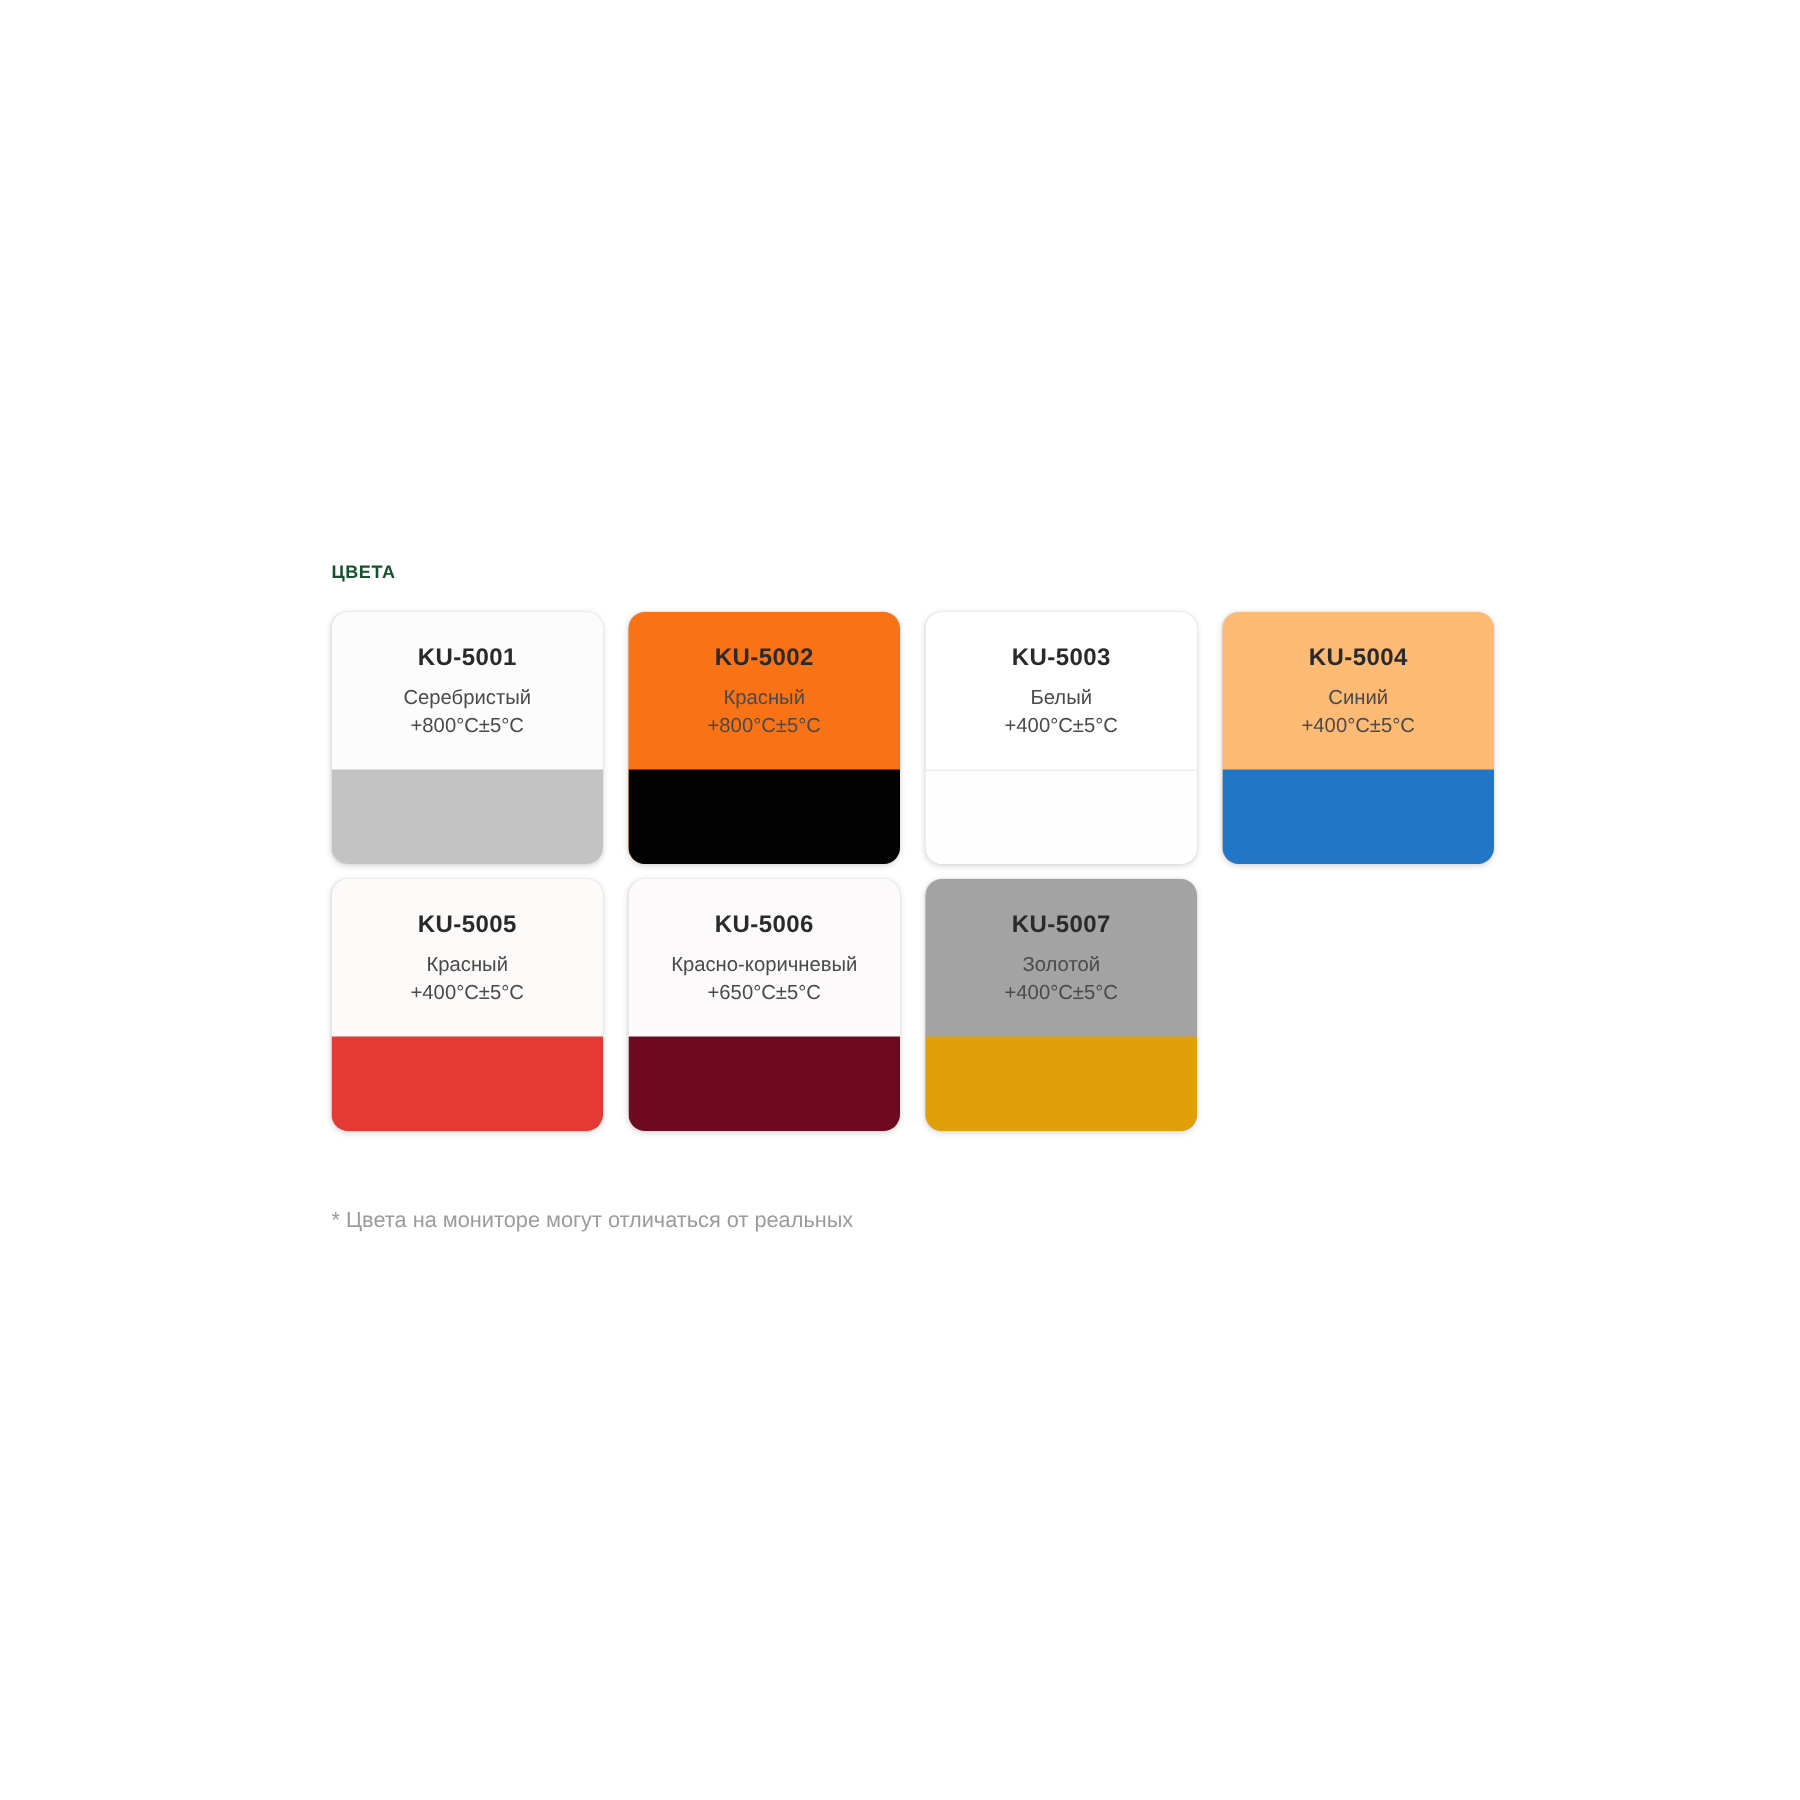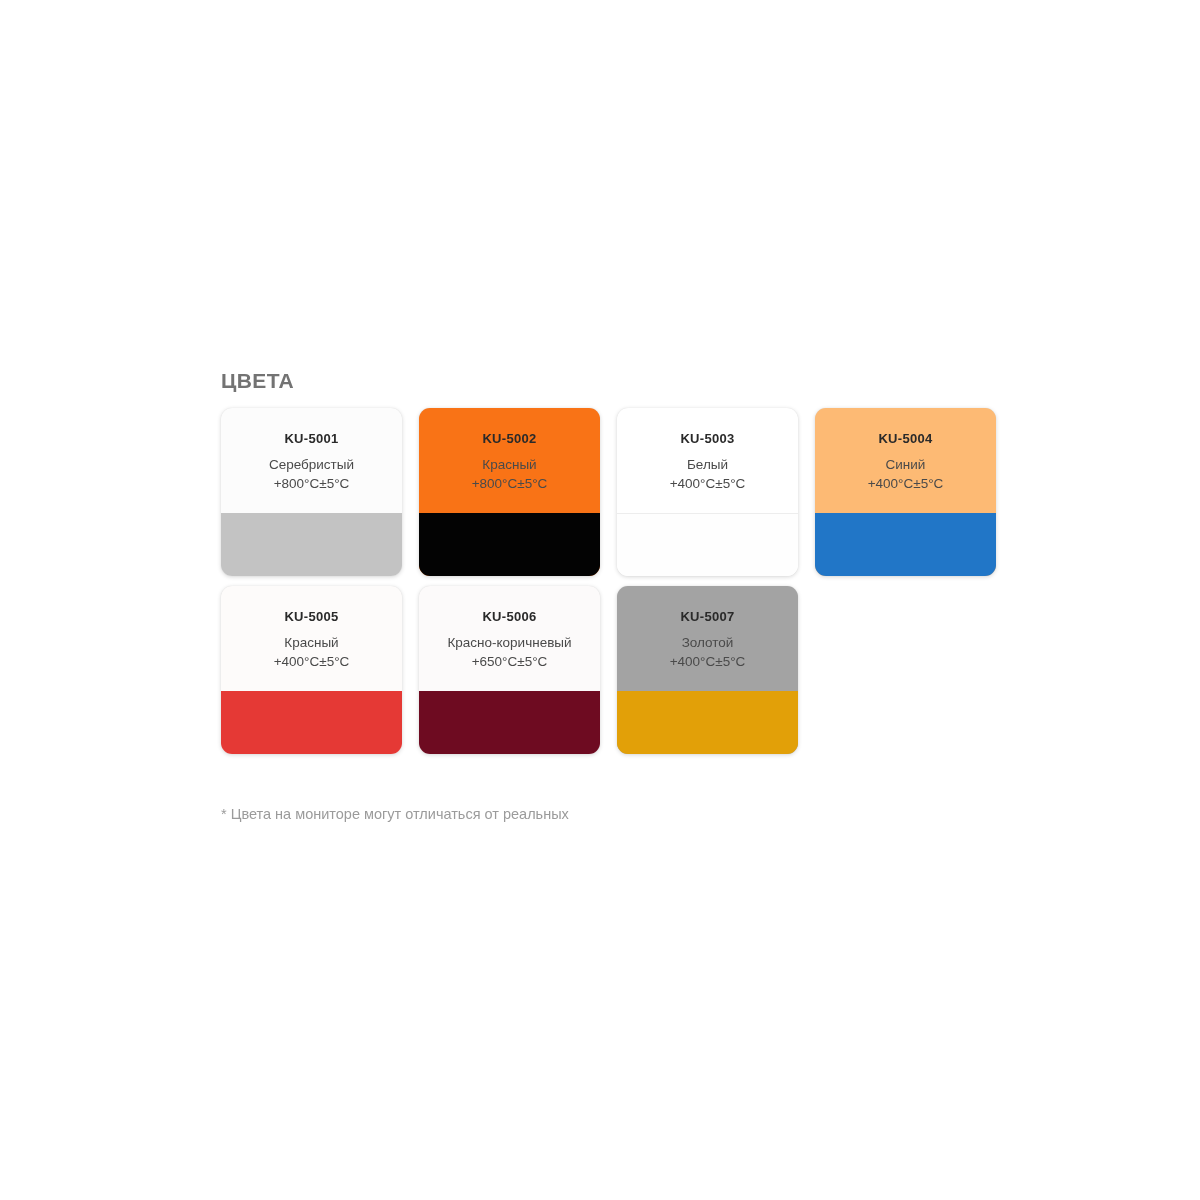--- a/index.html
+++ b/index.html
@@ -21,23 +21,23 @@
   }
 
   .colors-block {
     position: absolute;
     left: 221px;
     top: 371px;
     width: 800px;
   }
 
   .section-title {
-    font-size: 21px;
+    font-size: 12px;
     font-weight: bold;
-    color: #737373;
+    color: #14532d;
     letter-spacing: 0.4px;
     margin: 0 0 17px 0;
     line-height: 20px;
   }
 
   .cards-grid {
     display: flex;
     flex-wrap: wrap;
     gap: 10px 17px;
     width: 800px;
@@ -56,21 +56,21 @@
   }
 
   .card-info {
     flex: 0 0 105px;
     padding-top: 22px;
     text-align: center;
     box-sizing: border-box;
   }
 
   .card-code {
-    font-size: 13px;
+    font-size: 16px;
     font-weight: bold;
     color: #2a2a2a;
     letter-spacing: 0.3px;
     line-height: 18px;
     margin-bottom: 7px;
   }
 
   .card-name {
     font-size: 13.5px;
     color: #4a4a4a;

